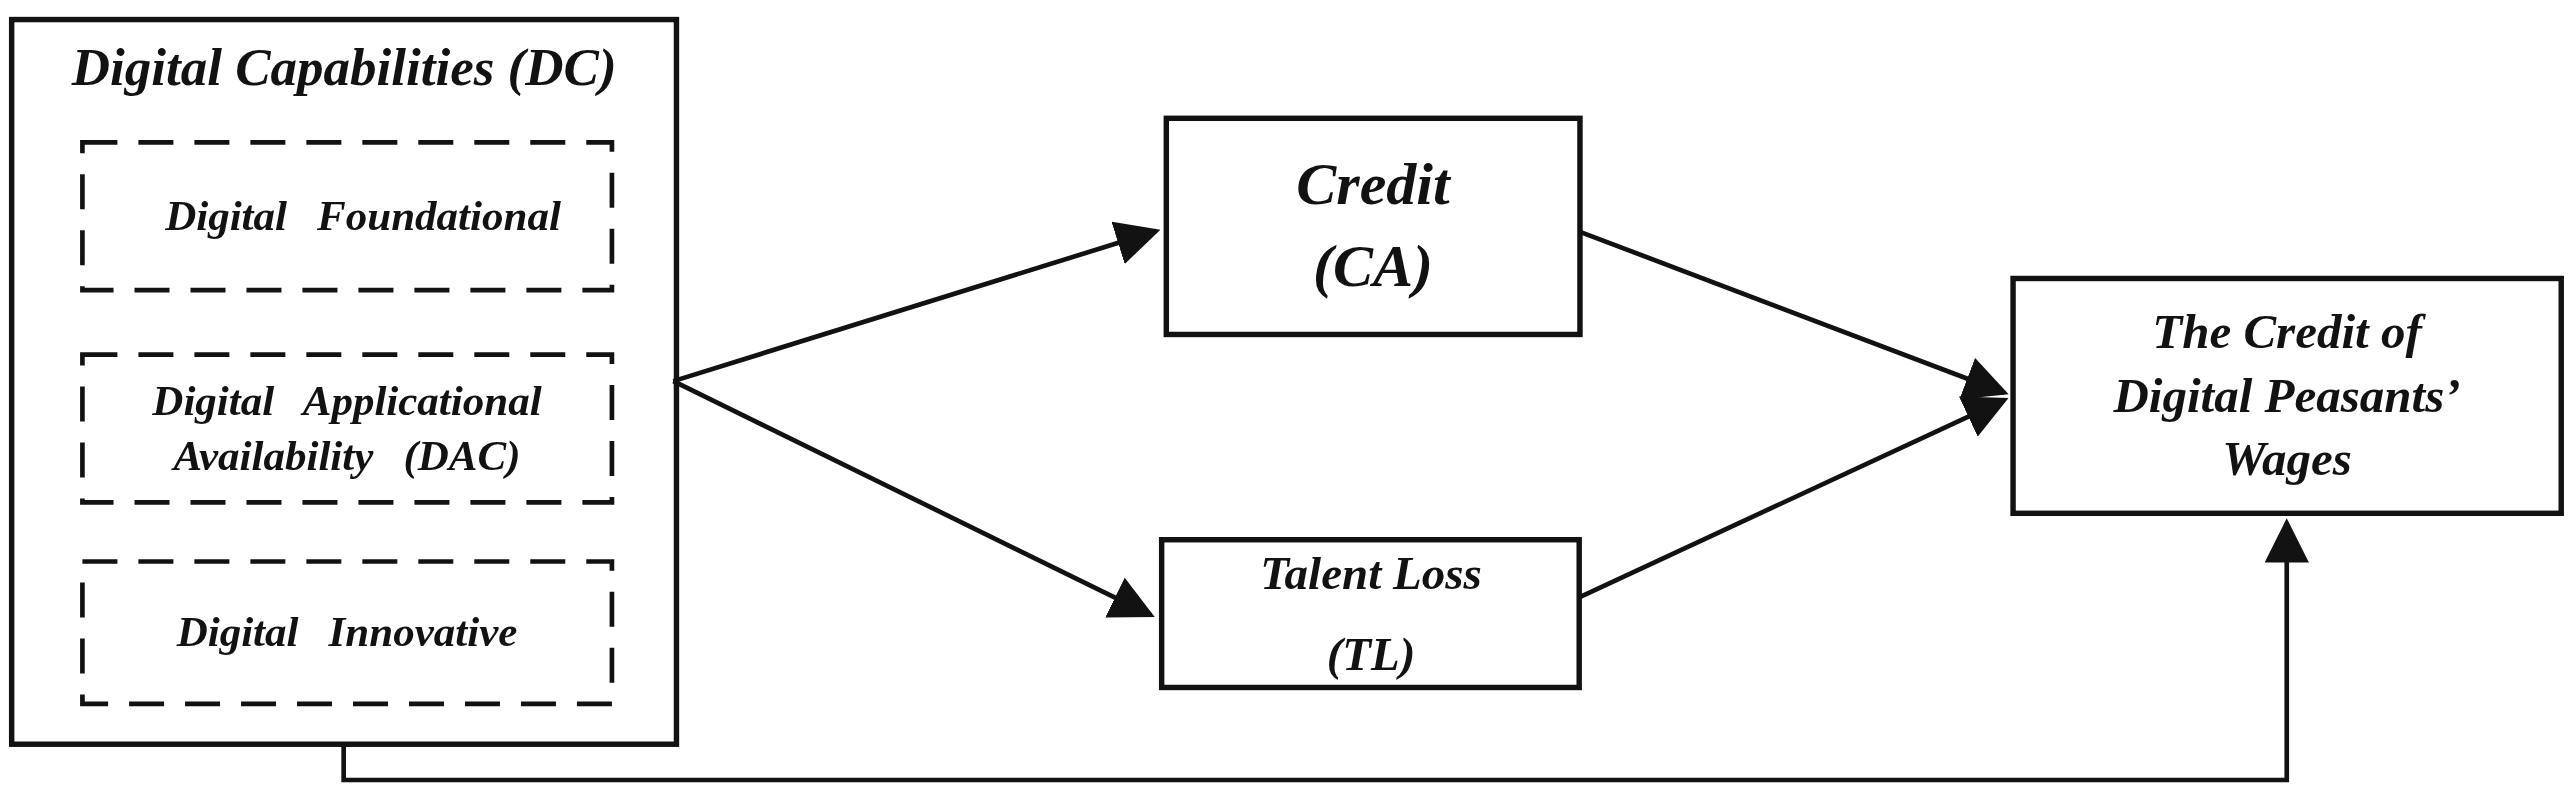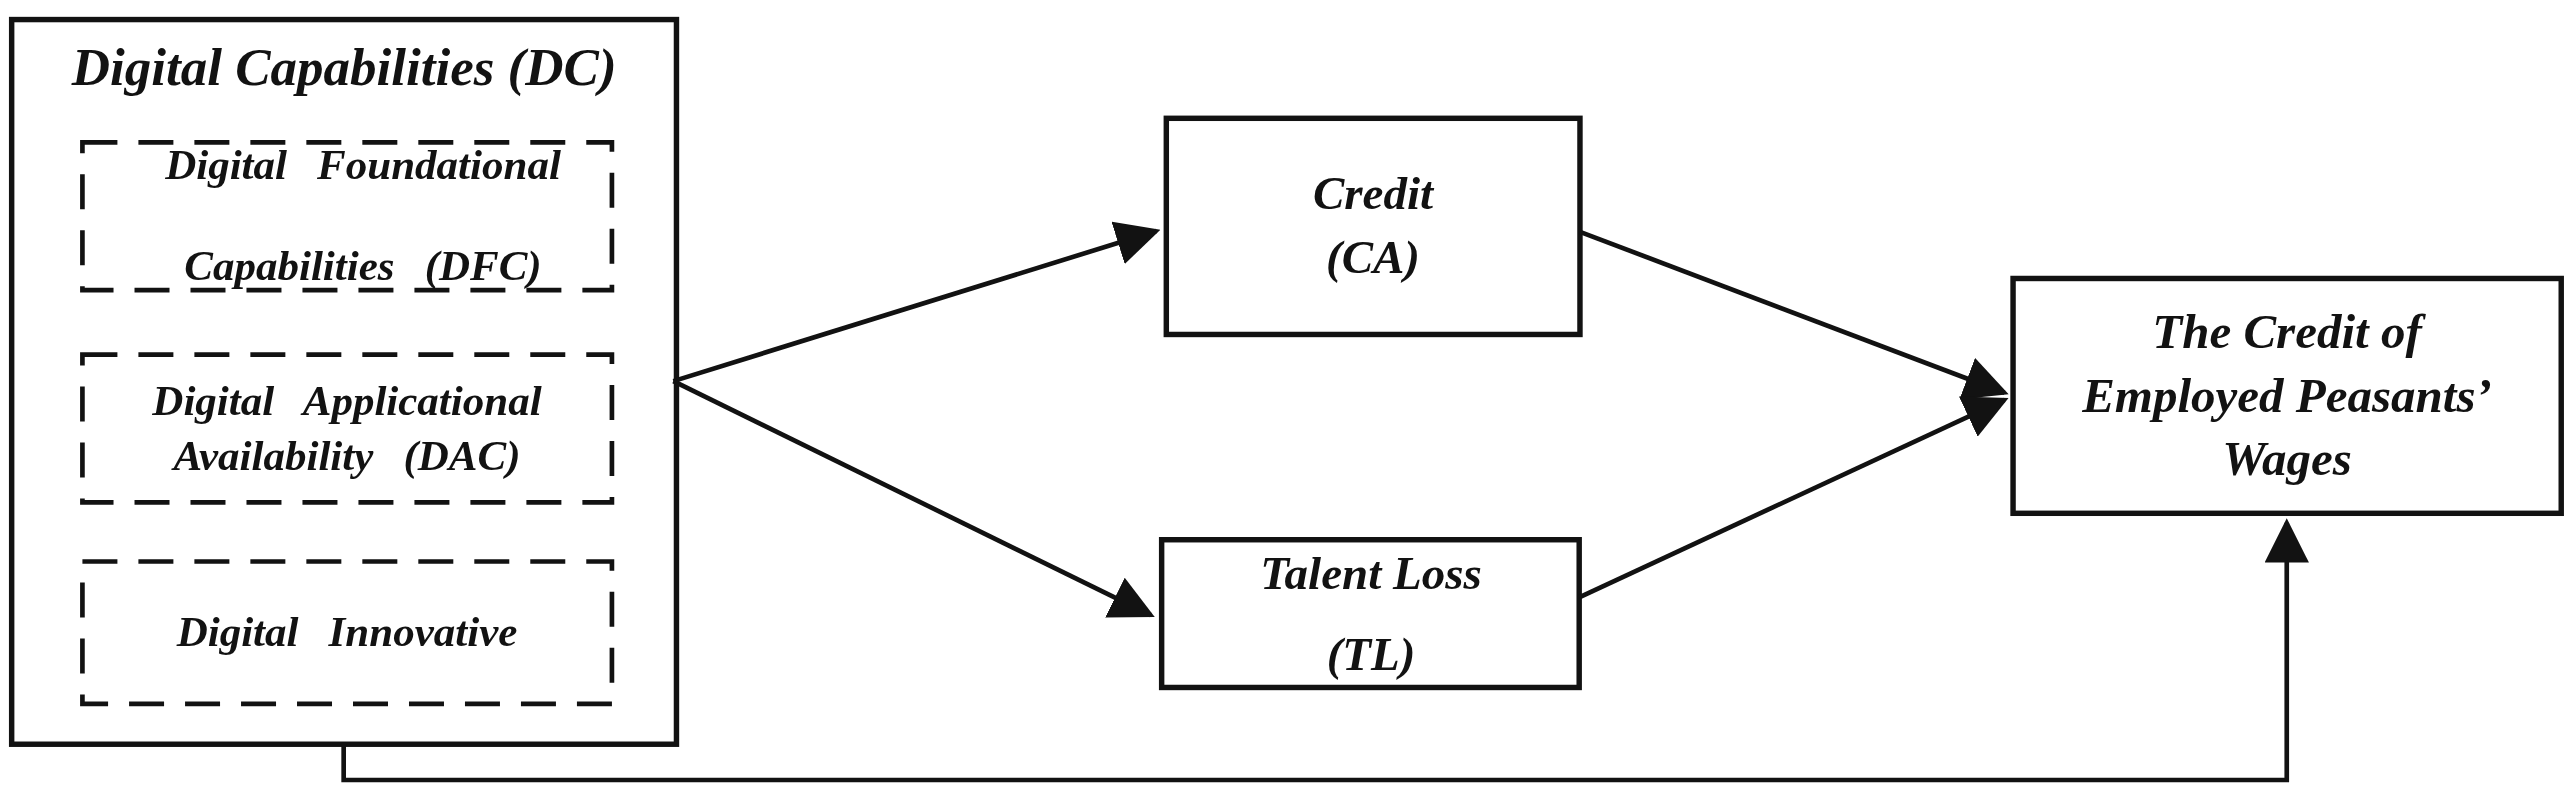--- a/index.html
+++ b/index.html
@@ -26,21 +26,21 @@
     left:11.7px;top:23px;width:665px;height:89px;
     font-size:53px;line-height:1.1;
   }
   .sub-label{
     font-size:43px;line-height:1.27;
     word-spacing:0.45em;
   }
   .dfc{left:98px;top:142px;width:530px;height:148px;gap:46px;}
   .dac{left:82px;top:355px;width:530px;height:148px;text-align:center;}
   .dic{left:82px;top:561px;width:530px;height:142px;text-align:right;}
-  .ca {left:1166px;top:118px;width:414px;height:216px;font-size:47px;line-height:1.36;}
+  .ca {left:1166px;top:118px;width:414px;height:216px;font-size:60px;line-height:1.36;}
   .tl {left:1162px;top:540px;width:418px;height:148px;font-size:47px;line-height:1.36;gap:17px;}
   .epw{left:2013px;top:278px;width:548px;height:235px;font-size:49px;line-height:1.3;}
 </style>
 </head>
 <body>
 
 <div id="canvas">
 
   <svg id="wires" viewBox="0 0 3313 1035">
     <defs>
@@ -63,21 +63,20 @@
     <path d="M2031,768 L2578,514" fill="none" stroke="#121212" stroke-width="6" marker-end="url(#arrow)"></path>
     <path d="M442,955 L442,1003 L2941,1003 L2941,672" fill="none" stroke="#121212" stroke-width="6" stroke-linejoin="miter" marker-end="url(#arrow)"></path>
   </svg>
 
   <div class="label dc-title">
     <span>Digital Capabilities (DC)</span>
   </div>
 
   <div class="label sub-label dfc">
     <span>Digital Foundational</span>
-    <span>Capabilities (DFC)</span>
   </div>
 
   <div class="label sub-label dac">
     <span>Digital Applicational</span>
     <span>Availability (DAC)</span>
   </div>
 
   <div class="label sub-label dic">
     <span>Digital Innovative</span>
   </div>
@@ -87,18 +86,18 @@
     <span>(CA)</span>
   </div>
 
   <div class="label tl">
     <span>Talent Loss</span>
     <span>(TL)</span>
   </div>
 
   <div class="label epw">
     <span>The Credit of</span>
-    <span>Employed Peasants’</span>
+    <span>Digital Peasants’</span>
     <span>Wages</span>
   </div>
 
 </div>
 
 
 </body></html>

